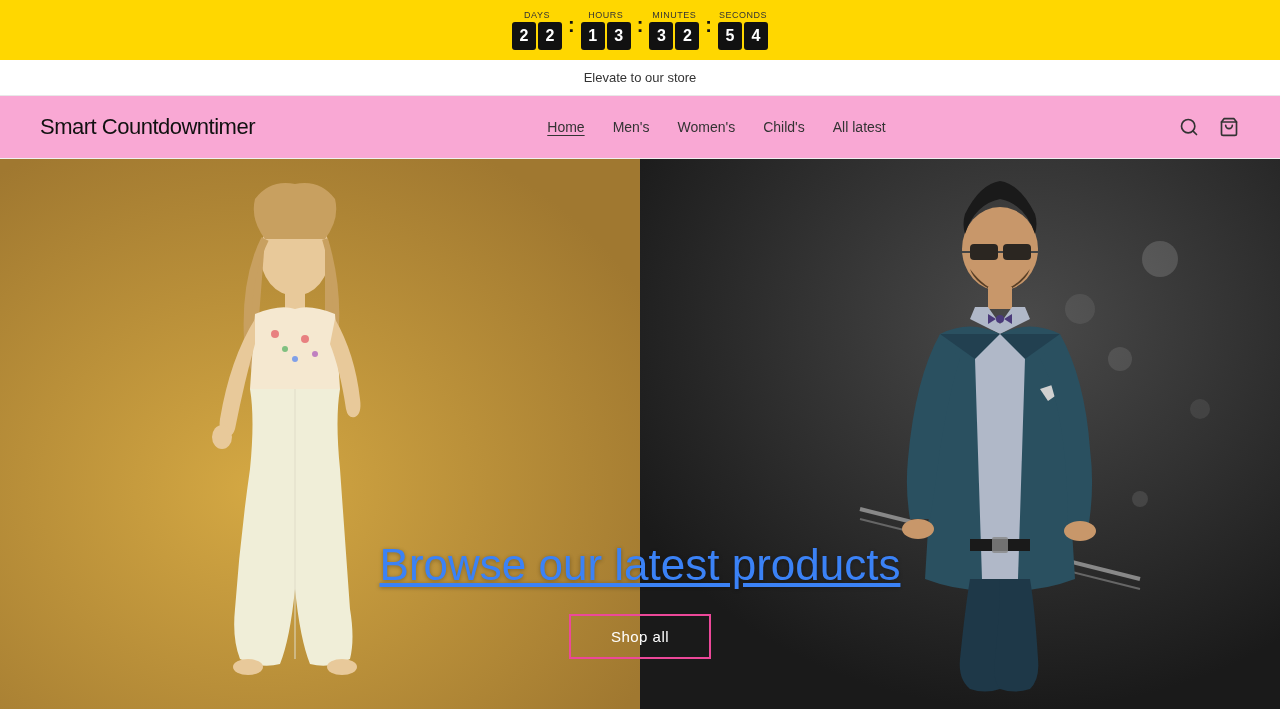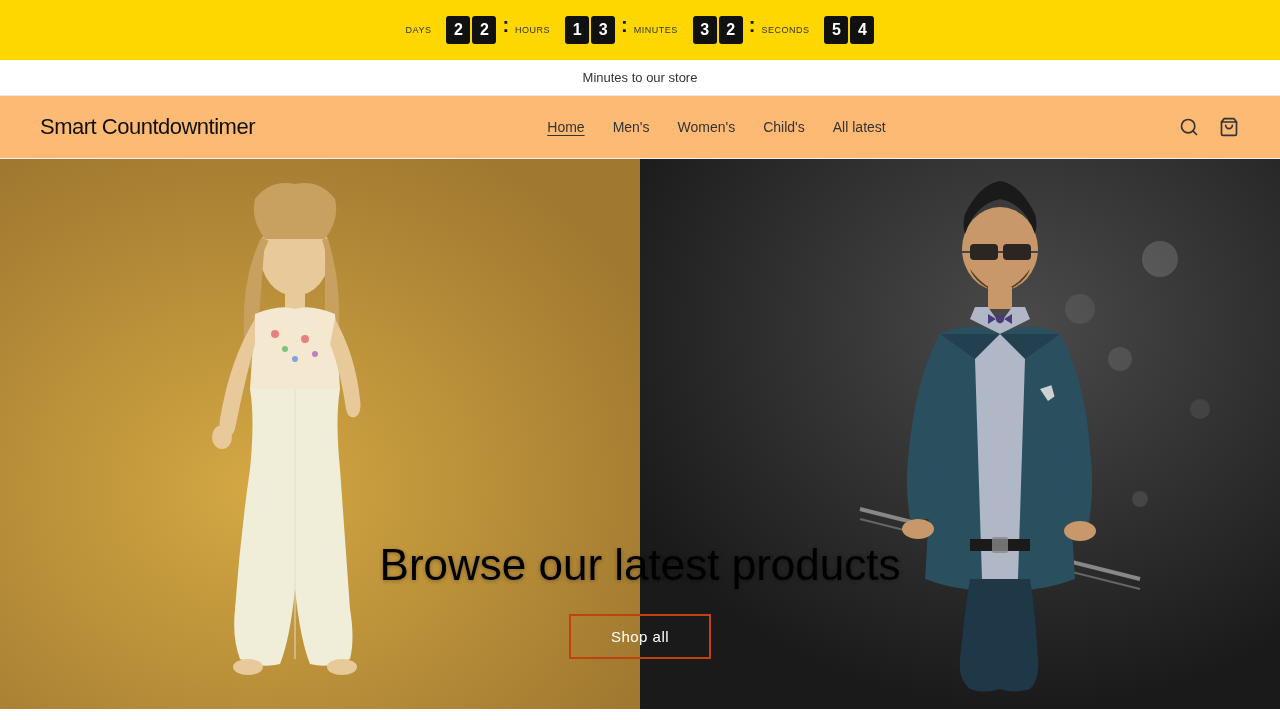--- a/index.html
+++ b/index.html
@@ -20,23 +20,23 @@
       font-weight: 500;
       color: #111;
     }
     .countdown-container {
       display: flex;
       gap: 6px;
       align-items: center;
     }
     .countdown-group {
       display: flex;
-      flex-direction: row;
-      align-items: center;
-      gap: 15px;
+      flex-direction: column;
+      align-items: center;
+      gap: 2px;
     }
     .countdown-label {
       font-size: 9px;
       color: #333;
       text-transform: uppercase;
       letter-spacing: 0.5px;
     }
     .countdown-digits {
       display: flex;
       gap: 2px;
@@ -65,21 +65,21 @@
       background: #fff;
       border-bottom: 1px solid #e8e8e8;
       text-align: center;
       padding: 10px;
       font-size: 13px;
       color: #333;
     }
 
     
     #header {
-      background: #fdba74;
+      background: #f9a8d4;
       display: flex;
       align-items: center;
       justify-content: space-between;
       padding: 18px 40px;
       border-bottom: 1px solid #f0f0f0;
     }
     #logo {
       font-size: 22px;
       font-weight: 400;
       color: #111;
@@ -149,31 +149,32 @@
       display: flex;
       flex-direction: column;
       align-items: center;
       justify-content: flex-end;
       padding-bottom: 50px;
       pointer-events: none;
       z-index: 10;
     }
 
     .hero-title {
-      color: #000000;
+      color: #3b82f6;
       font-size: 44px;
       font-weight: 400;
       text-align: center;
       margin-bottom: 24px;
       text-shadow: 0 1px 4px rgba(0,0,0,0.3);
+      text-decoration: underline;
     }
 
     .shop-all-btn {
       background: transparent;
-      border: 2px solid #c2410c;
+      border: 2px solid #ec4899;
       color: #fff;
       padding: 12px 40px;
       font-size: 15px;
       cursor: pointer;
       pointer-events: all;
       letter-spacing: 0.5px;
     }
 
     
     .hero-svg {
@@ -216,21 +217,21 @@
       <span class="countdown-label">Seconds</span>
       <div class="countdown-digits">
         <div class="digit-box">5</div>
         <div class="digit-box">4</div>
       </div>
     </div>
   </div>
 </div>
 
 <div id="welcome-bar">
-  <span>Minutes to our store</span>
+  <span>Elevate to our store</span>
 </div>
 
 <header id="header">
   <div id="logo">Smart Countdowntimer</div>
   <nav>
     <a href="#" class="active">Home</a>
     <a href="#">Men's</a>
     <a href="#">Women's</a>
     <a href="#">Child's</a>
     <a href="#">All latest</a>

